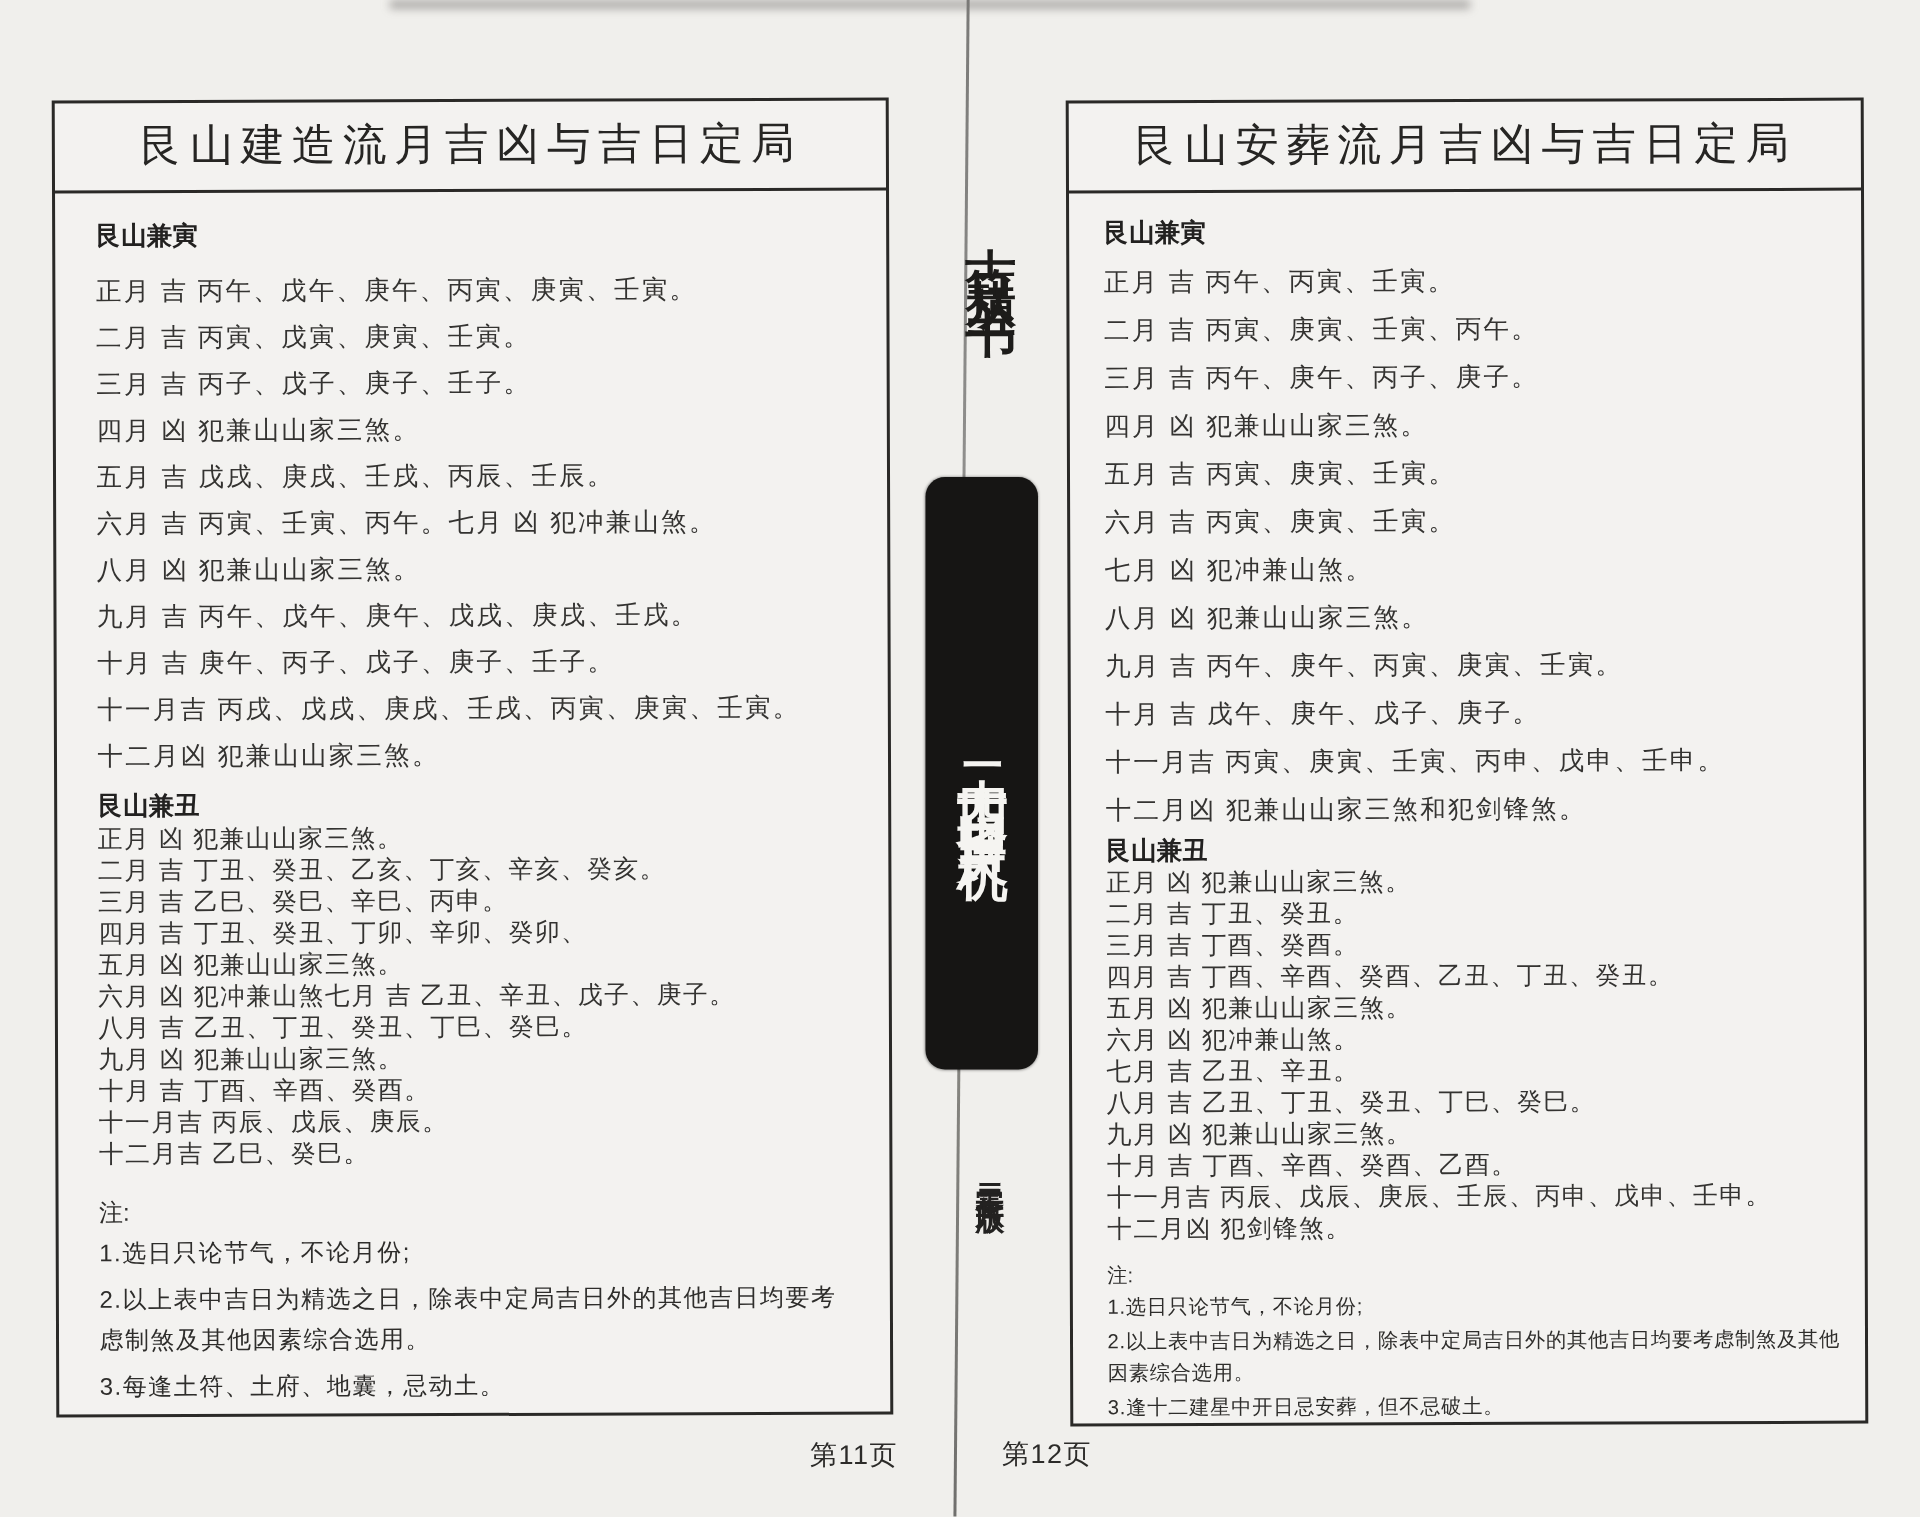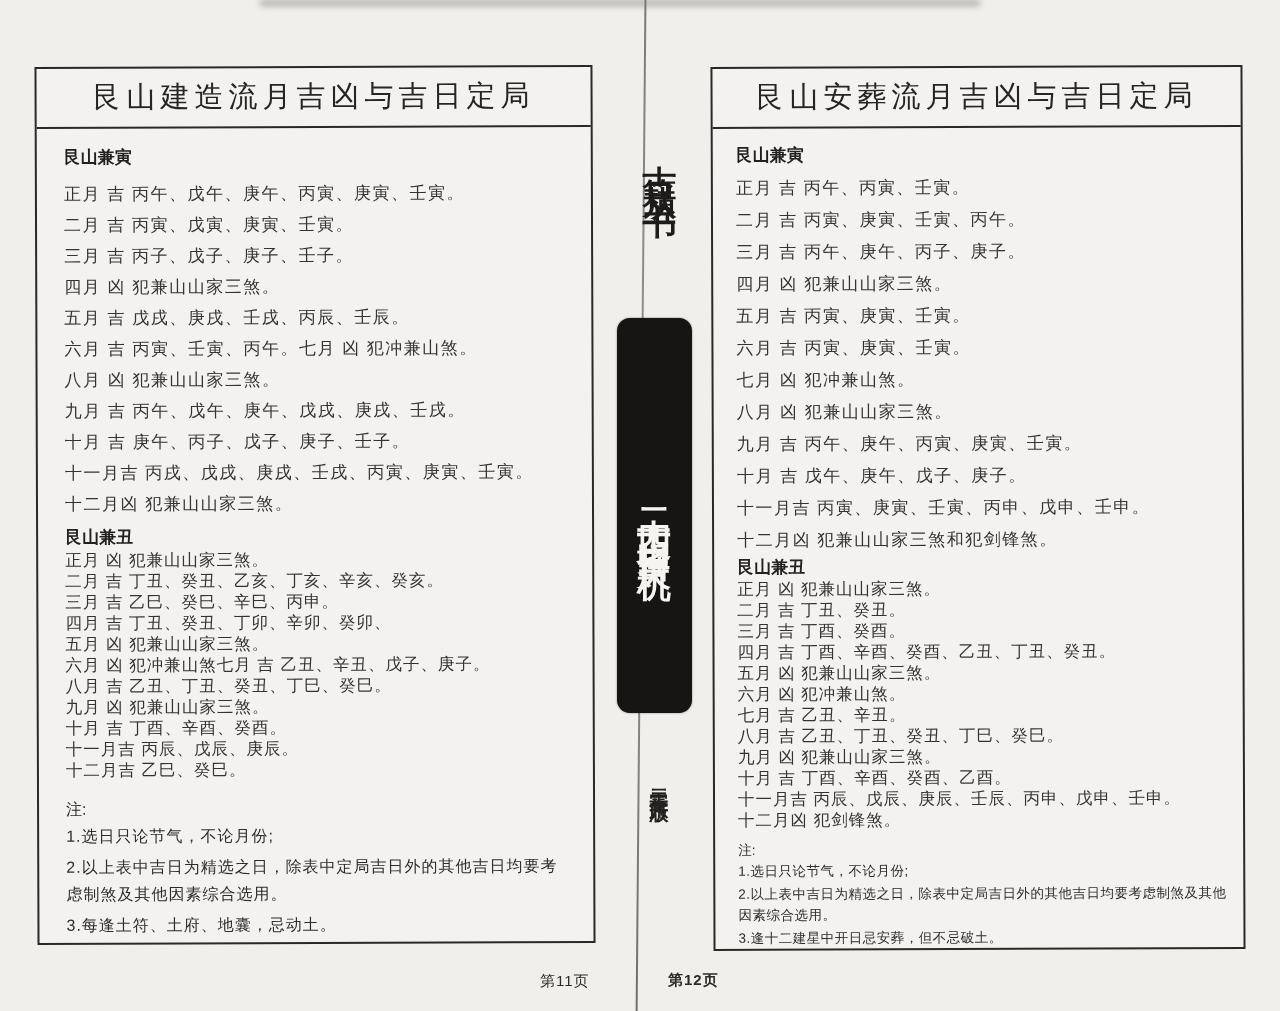--- a/index.html
+++ b/index.html
@@ -79,24 +79,24 @@
   .spine-banner .banner-text{
     writing-mode:vertical-rl;text-orientation:upright;
     font-size:34px;font-weight:700;letter-spacing:8px;color:#f5f4f1;
   }
   .spine-edition{
     position:absolute;left:646px;top:775px;z-index:2;
     writing-mode:vertical-rl;text-orientation:upright;
     font-size:19px;font-weight:600;letter-spacing:2px;color:#232221;
   }
   .page-num{
-    position:absolute;font-size:15px;letter-spacing:1px;color:#2c2b29;z-index:2;margin-top:14px;
+    position:absolute;font-size:18px;letter-spacing:1px;color:#2c2b29;z-index:2;
   }
   .page-num-left{left:540px;top:958px;}
-  .page-num-right{left:668px;top:957px;font-weight:bold;}
+  .page-num-right{left:668px;top:957px;}
 </style>
 </head>
 <body>
 
 <div class="scan-streak"></div>
 <div class="seam"></div>
 
 <div class="page page-left">
   <div class="page-title">艮山建造流月吉凶与吉日定局</div>
   <div class="content">

